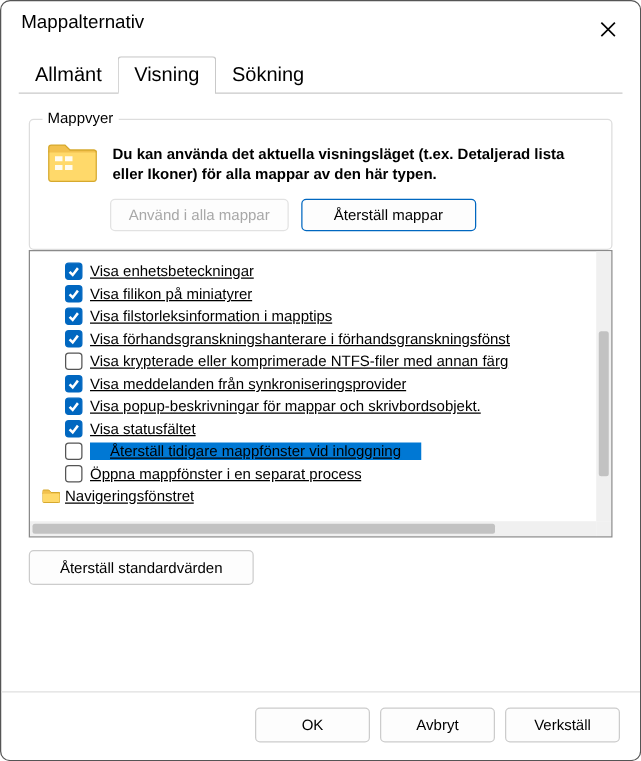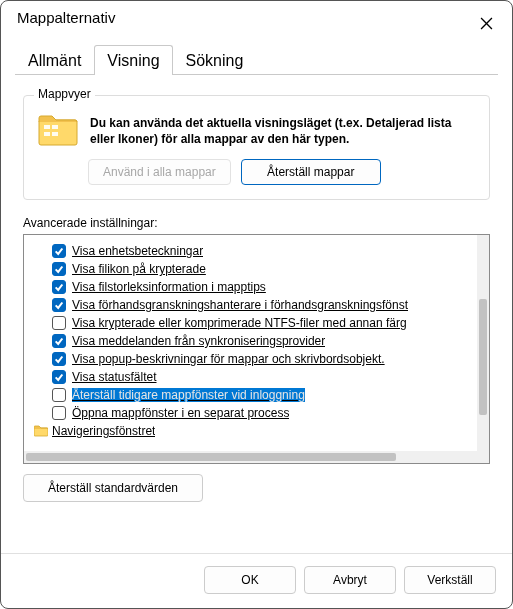--- a/index.html
+++ b/index.html
@@ -188,22 +188,22 @@
     stroke: #fff;
     stroke-width: 2.4;
     fill: none;
   }
   .item-text {
     overflow: hidden;
     text-overflow: clip;
   }
   .item-text.selected {
     background: #0078d4;
-    color: #e5e5e5;
-    padding: 0 0;
+    color: #000000;
+    padding: 0 16px;
   }
 
   .scrollbar-v {
     position: absolute;
     top: 0; right: 0;
     width: 12px;
     height: calc(100% - 12px);
     background: #f0f0f0;
   }
   .scrollbar-v .thumb {
@@ -289,39 +289,38 @@
           <rect x="14" y="19" width="6" height="4" fill="#fff" opacity="0.9"></rect>
         </svg>
         <div class="gb-text">Du kan använda det aktuella visningsläget (t.ex. Detaljerad lista eller Ikoner) för alla mappar av den här typen.</div>
       </div>
       <div class="gb-buttons">
         <div class="btn disabled">Använd i alla mappar</div>
         <div class="btn accent">Återställ mappar</div>
       </div>
     </div>
 
-    <div class="adv-label">Avancerade inställningar:</div>
 
     <div class="adv-box">
       <div class="adv-inner" id="adv-inner">
           <div class="adv-item">
             <span class="checkbox checked">
               <svg viewBox="0 0 12 12">
                 <polyline points="2,6.5 5,9.5 10,3"></polyline>
               </svg>
             </span>
             <span class="item-text">Visa enhetsbeteckningar</span>
           </div>
           <div class="adv-item">
             <span class="checkbox checked">
               <svg viewBox="0 0 12 12">
                 <polyline points="2,6.5 5,9.5 10,3"></polyline>
               </svg>
             </span>
-            <span class="item-text">Visa filikon på krypterade</span>
+            <span class="item-text">Visa filikon på miniatyrer</span>
           </div>
           <div class="adv-item">
             <span class="checkbox checked">
               <svg viewBox="0 0 12 12">
                 <polyline points="2,6.5 5,9.5 10,3"></polyline>
               </svg>
             </span>
             <span class="item-text">Visa filstorleksinformation i mapptips</span>
           </div>
           <div class="adv-item">

